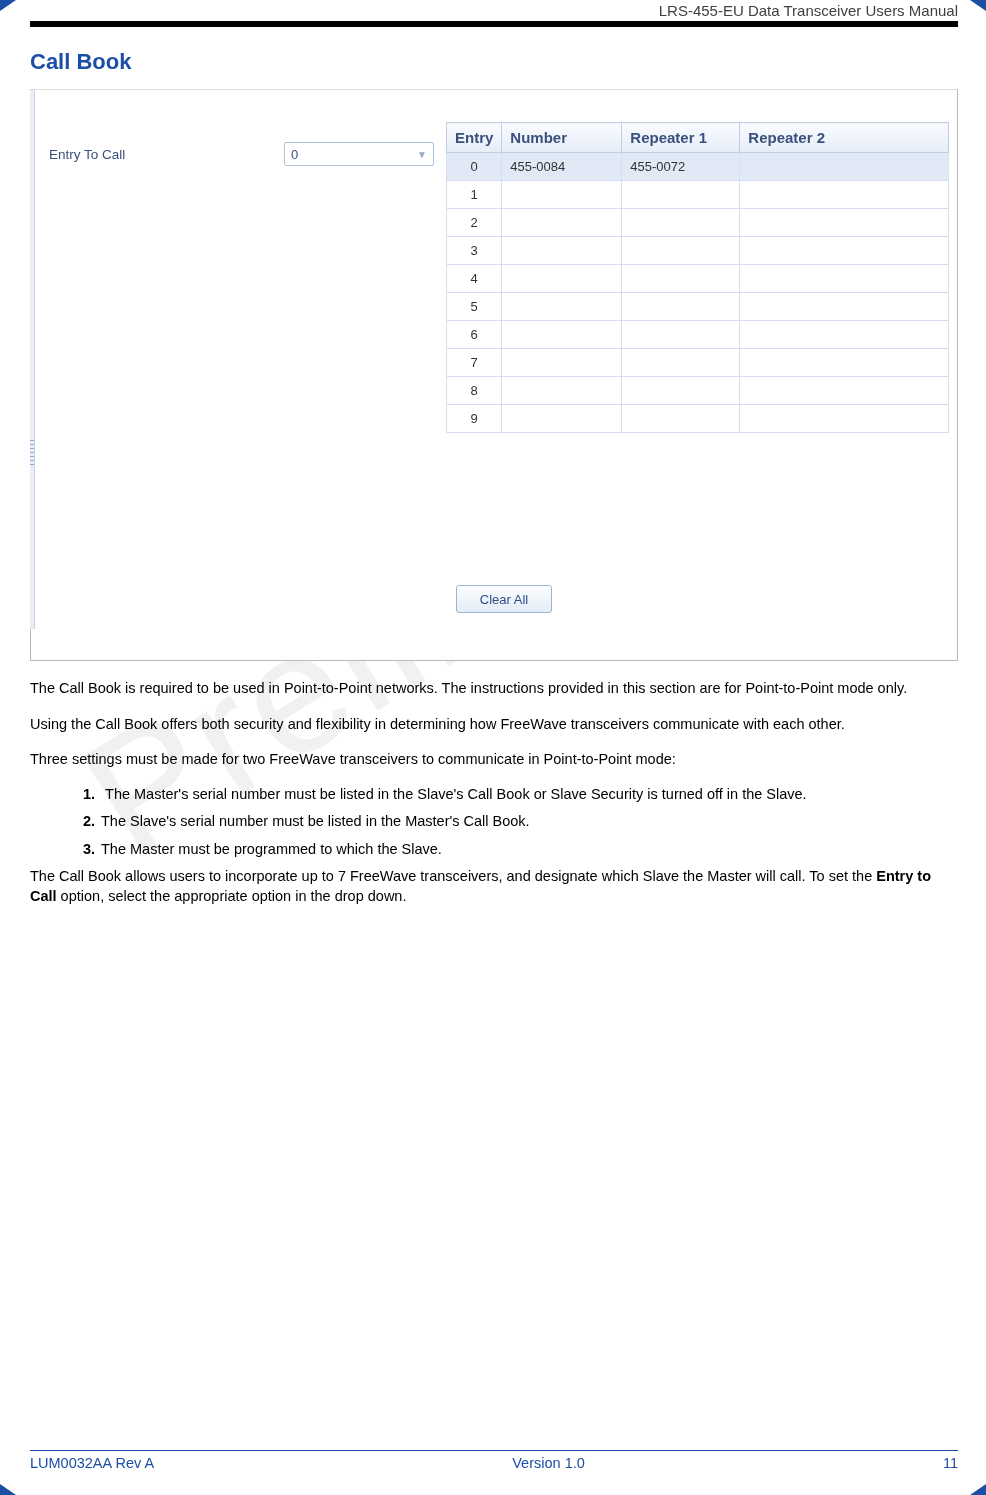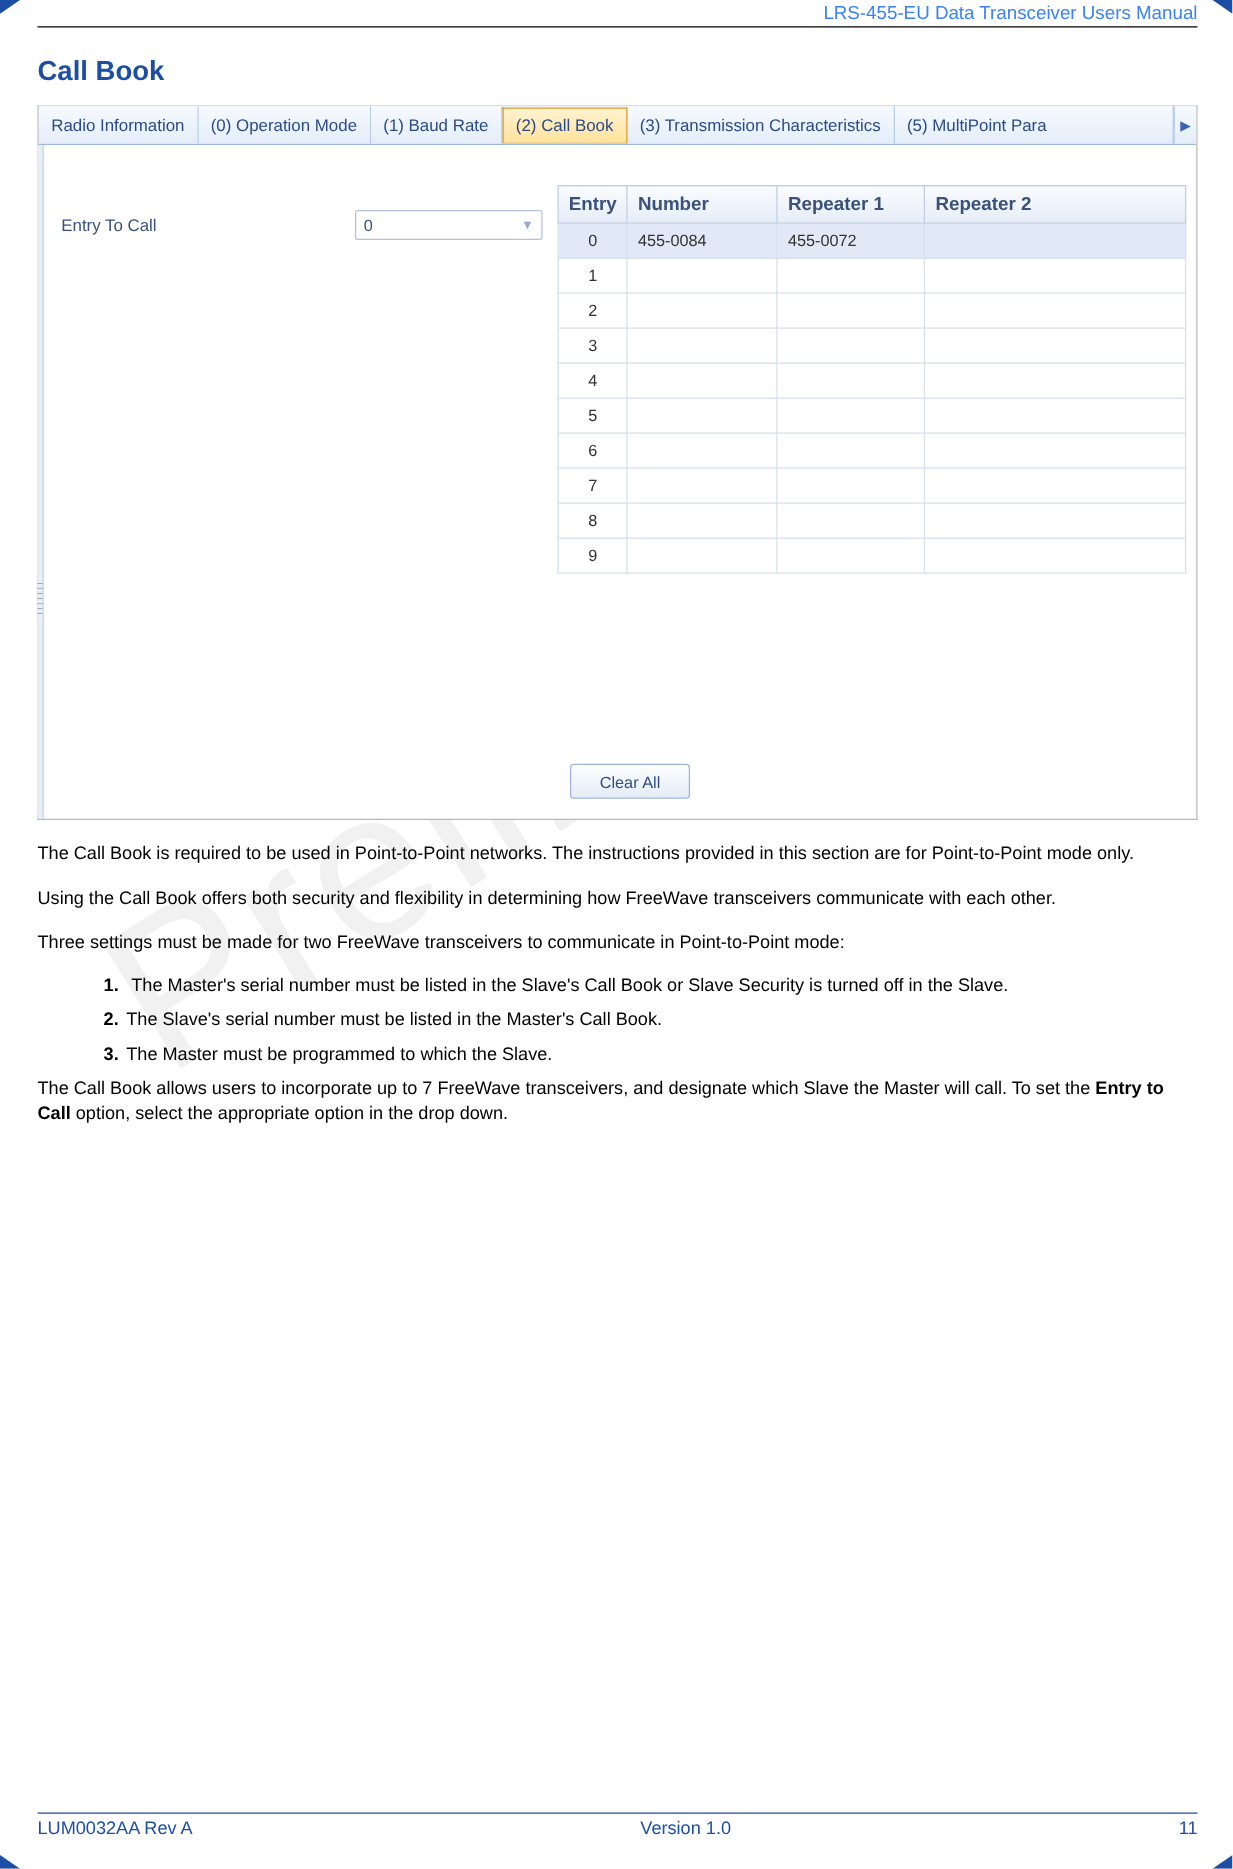--- a/index.html
+++ b/index.html
@@ -14,24 +14,24 @@
     height: 1495px;
     overflow: hidden;
   }
   .page {
     padding: 2px 28px 0 30px;
     position: relative;
     height: 100%;
   }
   .doc-header {
     text-align: right;
-    color: #3b82f6;
+    color: #404040;
     font-size: 15px;
     padding: 0 0 2px 0;
-    border-bottom: 1px solid #000000;
+    border-bottom: 6px solid #000000;
   }
   .corner-tl, .corner-tr, .corner-bl, .corner-br {
     position: absolute;
     width: 0; height: 0;
   }
   .corner-tl { top: 0; left: 0; border-top: 11px solid #1b4ea4; border-right: 16px solid transparent; }
   .corner-tr { top: 0; right: 0; border-top: 11px solid #1b4ea4; border-left: 16px solid transparent; }
   .corner-bl { bottom: 0; left: 0; border-bottom: 11px solid #1b4ea4; border-right: 16px solid transparent; }
   .corner-br { bottom: 0; right: 0; border-bottom: 11px solid #1b4ea4; border-left: 16px solid transparent; }
 
@@ -211,29 +211,20 @@
 <div class="corner-br"></div>
 
 <div class="page">
   <div class="doc-header">LRS-455-EU Data Transceiver Users Manual</div>
 
   <h2 class="section-title">Call Book</h2>
 
   <div class="watermark">Prelim</div>
 
   <div class="screenshot">
-    <div class="tabstrip">
-      <div class="tab">Radio Information</div>
-      <div class="tab">(0) Operation Mode</div>
-      <div class="tab">(1) Baud Rate</div>
-      <div class="tab active">(2) Call Book</div>
-      <div class="tab">(3) Transmission Characteristics</div>
-      <div class="tab" style="flex:1">(5) MultiPoint Para</div>
-      <div class="scroll-arrow">▶</div>
-    </div>
 
     <div class="panel-body">
       <div class="left-gutter">
         <div class="grip"></div>
       </div>
 
       <div class="form-col">
         <div class="form-row">
           <div class="form-label">Entry To Call</div>
           <div class="dropdown">

